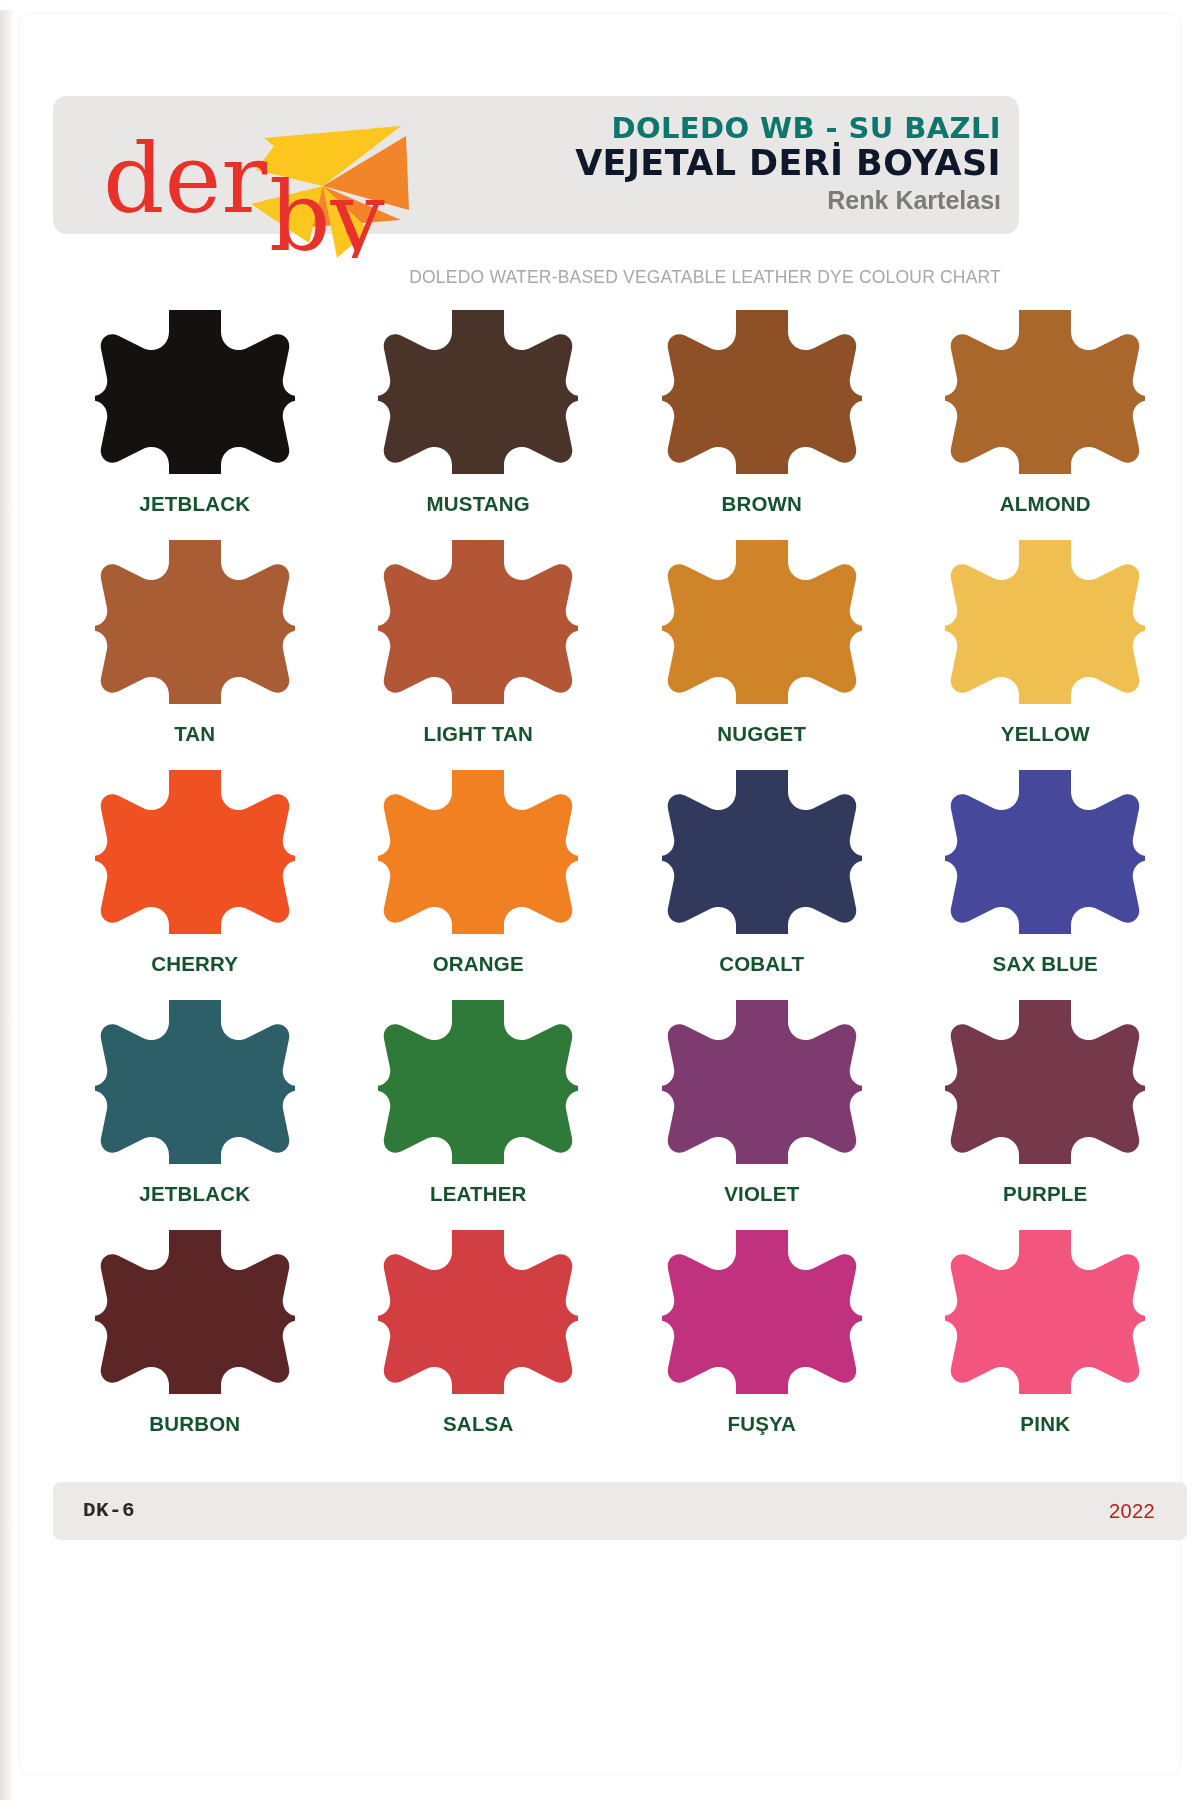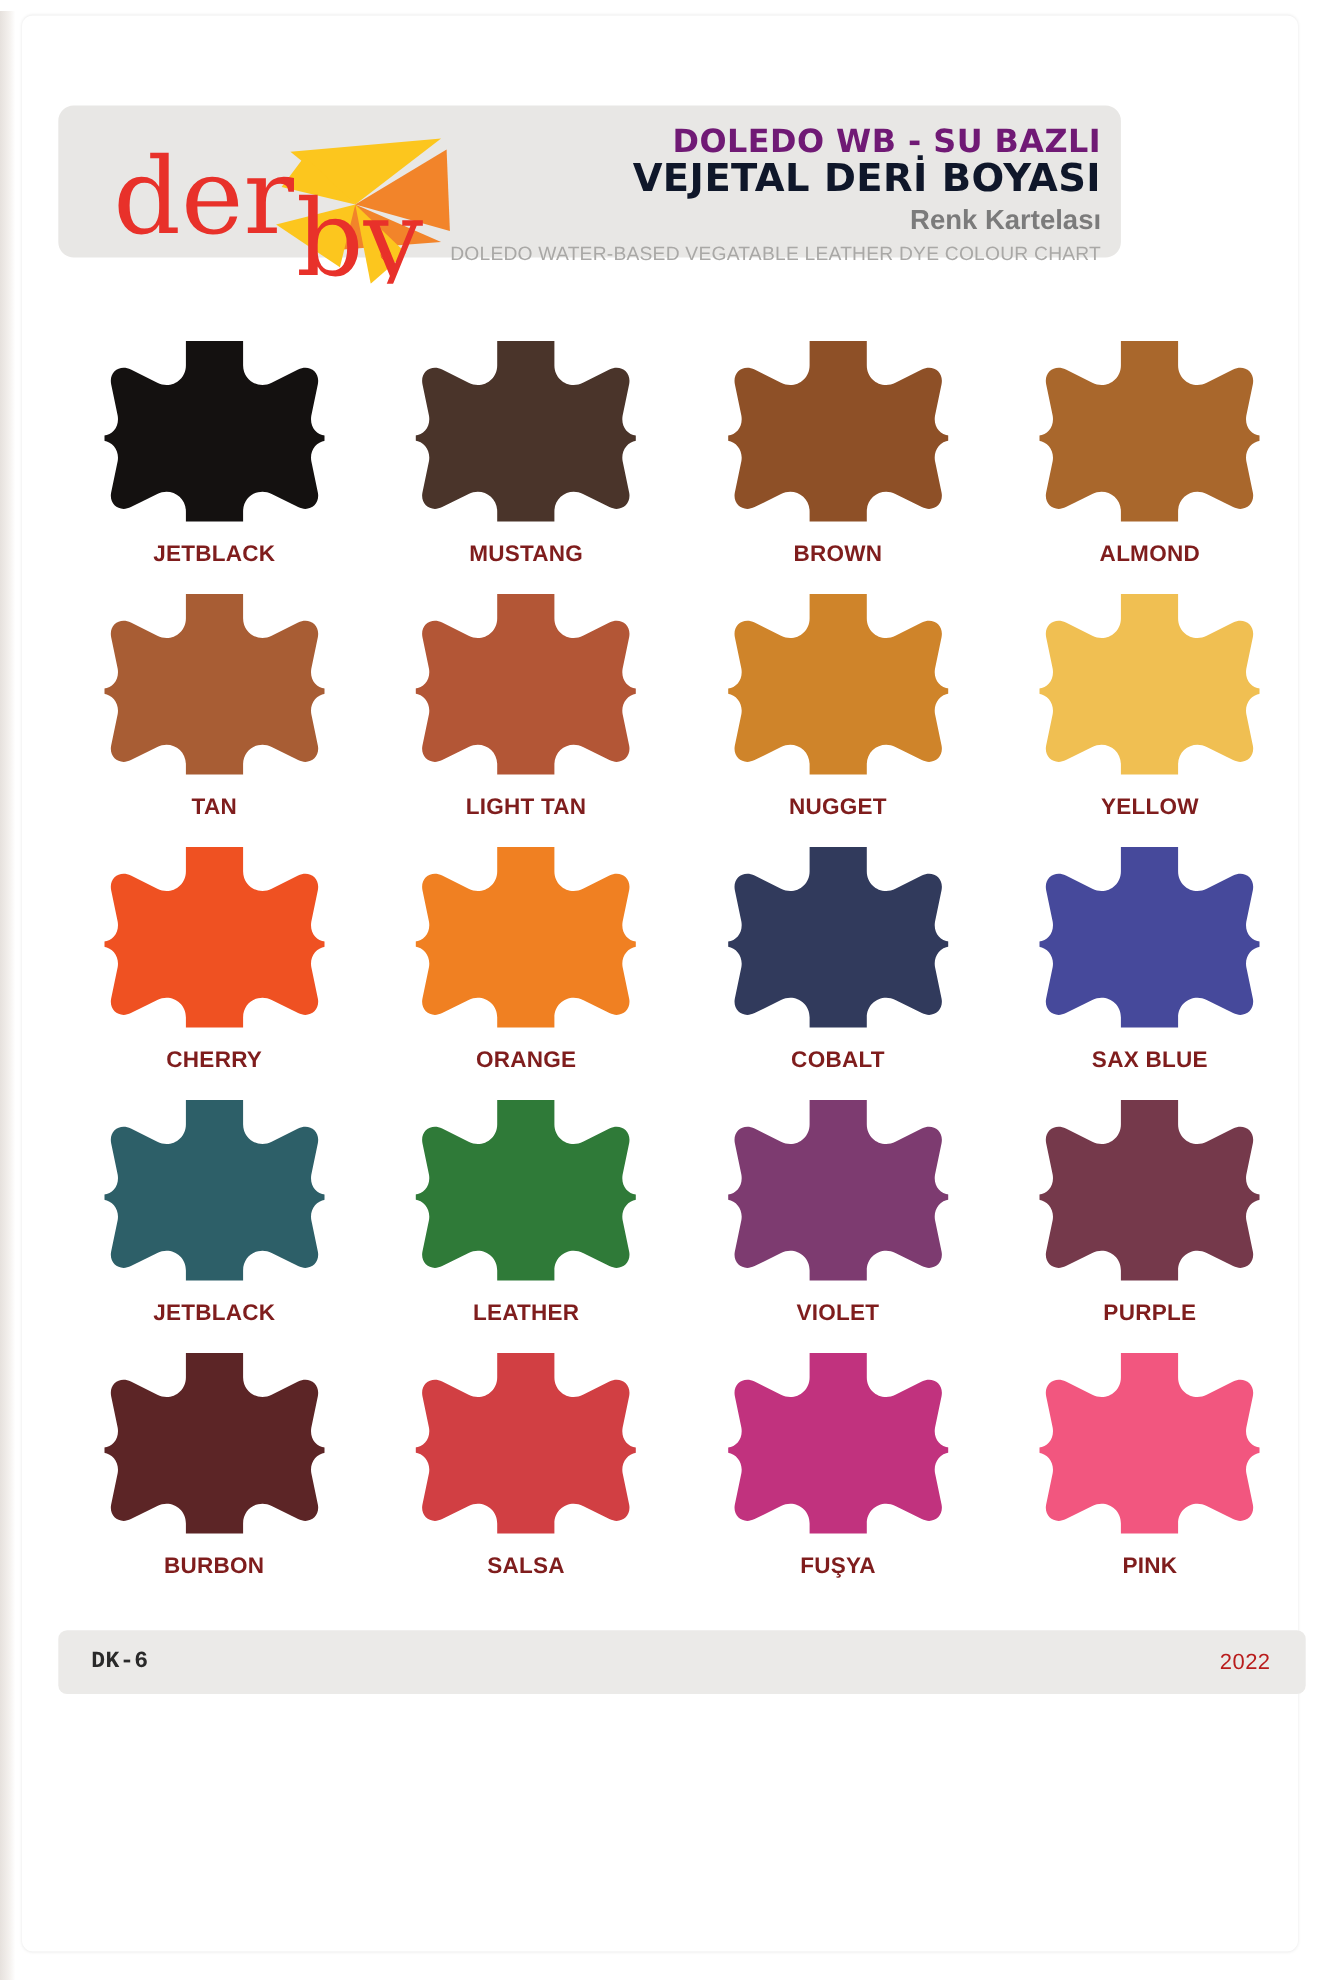--- a/index.html
+++ b/index.html
@@ -132,21 +132,21 @@
     width: 200px;
     height: 172px;
     display: block;
   }
   .hide-wrap svg { display: block; width: 200px; height: 172px; }
   .swatch-label {
     font-family: "Liberation Sans", sans-serif;
     font-size: 20.5px;
     font-weight: bold;
     letter-spacing: 0.2px;
-    color: #7f1d1d;
+    color: #14532d;
     margin-top: 14px;
     text-align: left;
     white-space: nowrap;
   }
 
   
   .footer {
     position: absolute;
     left: 33px;
     top: 1468px;
@@ -198,24 +198,24 @@
             <polygon points="222,78 155,62 176,34" fill="#fcc61e"></polygon>
           </g>
 
           <text x="2" y="104" font-family="DejaVu Serif, serif" font-size="96" font-weight="normal" fill="#e8312a">der</text>
           <text x="168" y="142" font-family="DejaVu Serif, serif" font-size="96" font-weight="normal" fill="#e8312a">by</text>
         </svg>
       </div>
       <div style="position:absolute;left:293px;top:128px;font-size:13px;color:#e8312a;font-family:'Liberation Sans',sans-serif;">®</div>
 
       <div class="header-texts">
-        <div class="h-line1" style="color: #701a75;">DOLEDO WB - SU BAZLI</div>
+        <div class="h-line1" style="color: #0f766e;">DOLEDO WB - SU BAZLI</div>
         <div class="h-line2" style="color: #0f172a;">VEJETAL DERİ BOYASI</div>
         <div class="h-line3" style="color: rgb(123, 123, 123);">Renk Kartelası</div>
-        <div class="h-line4" style="color: rgb(169, 168, 166);">DOLEDO WATER-BASED VEGATABLE LEATHER DYE COLOUR CHART</div>
+        <div class="h-line4" style="color: rgb(169, 168, 166); margin-top: 47px;">DOLEDO WATER-BASED VEGATABLE LEATHER DYE COLOUR CHART</div>
       </div>
     </div>
 
     <div class="grid">
 
       <div class="row">
         <div class="cell">
           <div class="hide-wrap">
             <svg viewBox="0 0 200 172" xmlns="http://www.w3.org/2000/svg">
               <path d="M74,4 L126,4 L126,26 C126,40 140,48 152,42 L176,30 C186,25 196,32 194,43 L188,72 C186,84 196,93 207,89 L207,95 C196,92 186,101 188,113 L194,142 C196,153 186,160 176,155 L152,143 C140,137 126,145 126,159 L126,168 L74,168 L74,159 C74,145 60,137 48,143 L24,155 C14,160 4,153 6,142 L12,113 C14,101 4,92 -7,95 L-7,89 C4,93 14,84 12,72 L6,43 C4,32 14,25 24,30 L48,42 C60,48 74,40 74,26 Z" fill="#141110"></path>

